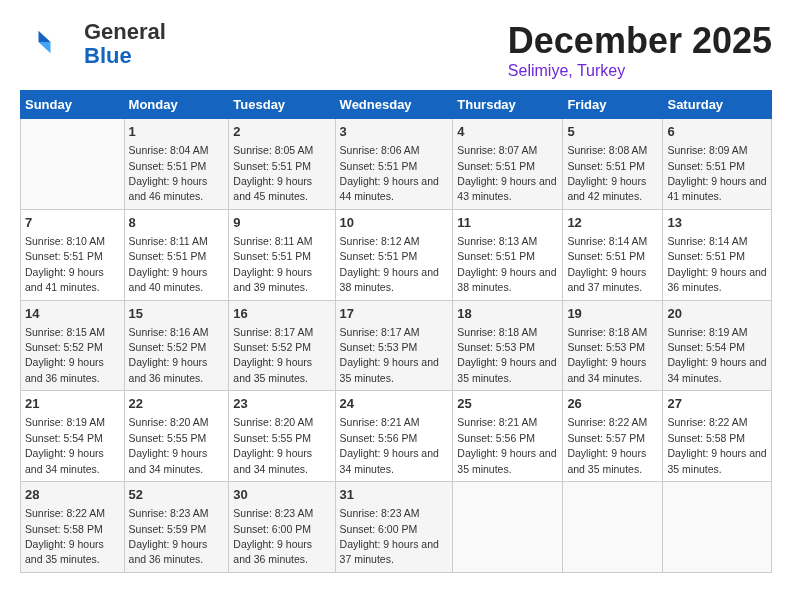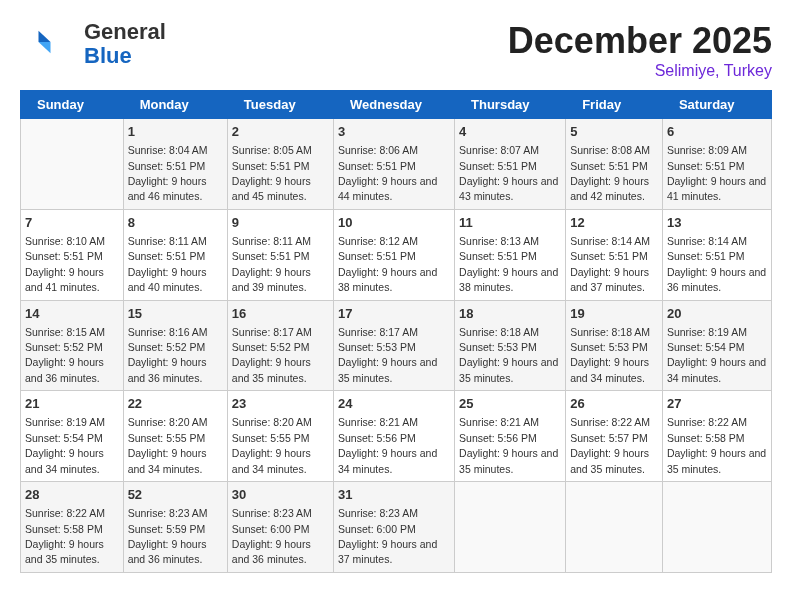--- a/index.html
+++ b/index.html
@@ -27,42 +27,41 @@
       line-height: 1.1;
     }
     .logo-general { color: #333; }
     .logo-blue { color: #1565c0; margin-top: 8px; }
     .logo-icon {
       width: 30px;
       height: 30px;
       margin-left: 2px;
     }
     .title-block {
-      text-align: right;
     }
     .month-title {
       font-size: 36px;
       font-weight: bold;
       color: #222;
     }
     .location {
       font-size: 16px;
       color: #6d28d9;
     }
     table {
       width: 100%;
       border-collapse: collapse;
       font-size: 11px;
     }
     thead tr {
       background-color: #1565c0;
       color: #fff;
     }
     thead th {
-      padding: 6px 16px;
+      padding: 6px 4px;
       text-align: left;
       font-size: 13px;
       font-weight: bold;
       border: 1px solid #1565c0;
     }
     tbody tr {
       vertical-align: top;
     }
     tbody td {
       border: 1px solid #ccc;

